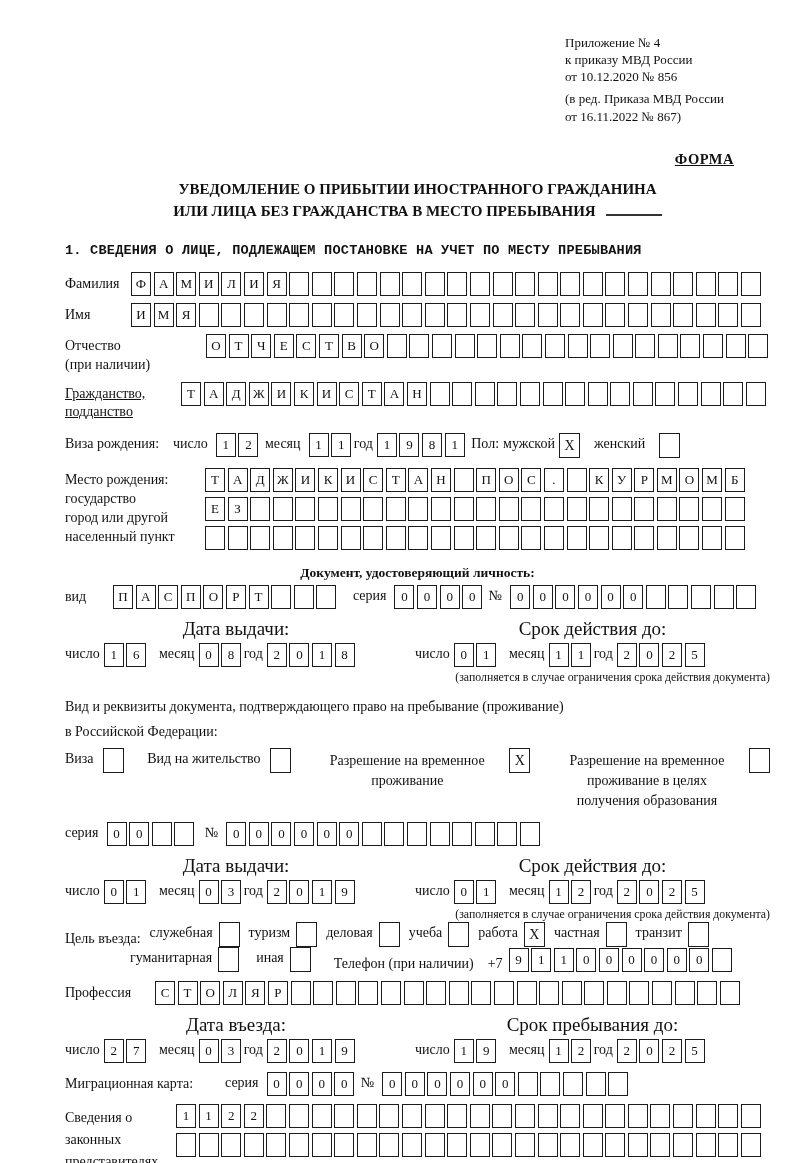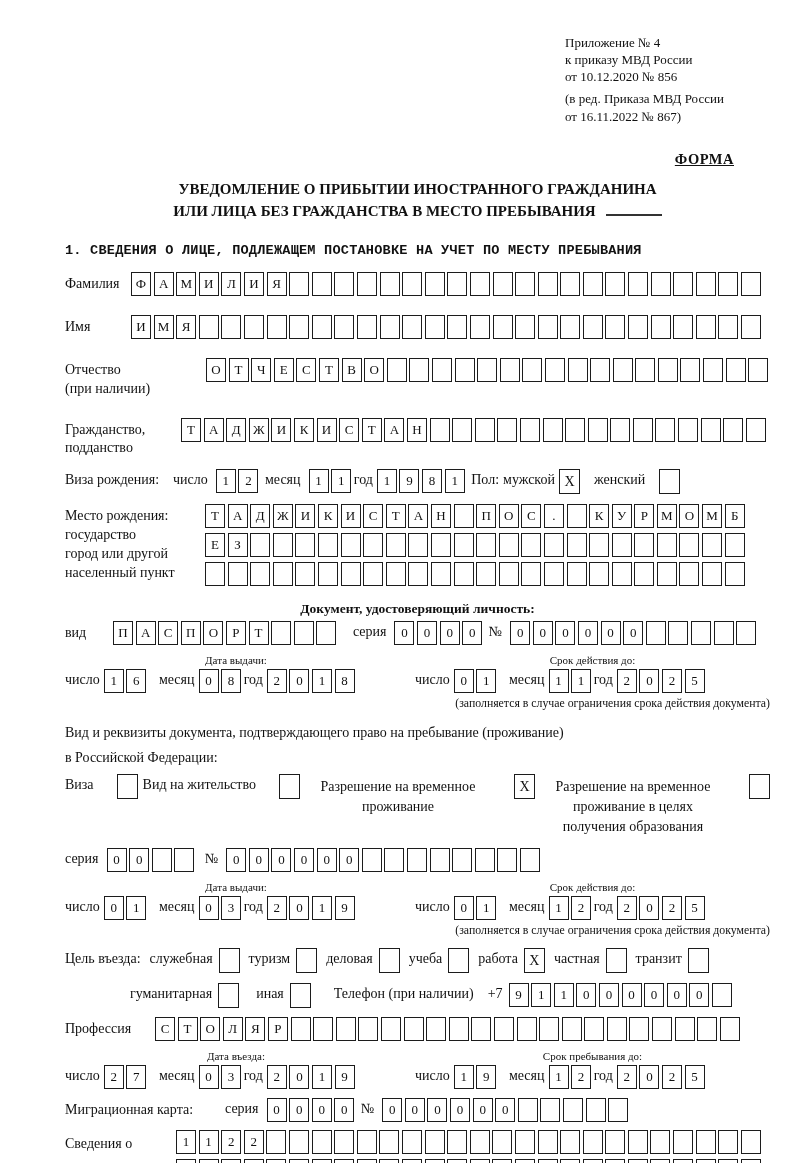--- a/index.html
+++ b/index.html
@@ -12,23 +12,23 @@
     padding: 34px 30px 16px 65px;
     position: relative;
   }
   .appendix { margin-left: auto; width: 205px; font-size: 13px; line-height: 1.32; }
   .appendix .grp2 { margin-top: 5px; }
   .forma { text-align: right; font-weight: bold; font-size: 14.5px; margin: 26px 36px 0 0; letter-spacing: .5px; text-decoration: underline; }
   .title { text-align: center; font-weight: bold; font-size: 15px; line-height: 1.5; margin-top: 10px; }
   .blank-line { display:inline-block; width: 56px; border-bottom: 2px solid #333; height: 12px; margin-left: 10px; }
   .sec-heading { font-weight: bold; font-size: 13.6px; margin-top: 20px; letter-spacing: .2px; font-family: Liberation Mono, monospace; }
 
-  .frow { display: flex; align-items: flex-start; margin-top: 19px; }
+  .frow { display: flex; align-items: flex-start; margin-top: 7px; }
   .flabel { flex: none; padding-top: 3px; line-height: 1.35; }
-  .w66 { width: 66px; } .w141 { width: 141px; } .w116 { width: 116px; } .w140 { width: 140px; } .w48 { width: 48px; } .w90 { width: 90px; } .w111 { width: 111px; } .w146 { width: 146px; }
+  .w66 { width: 66px; } .w141 { width: 141px; } .w116 { width: 116px; text-decoration: underline; } .w140 { width: 140px; } .w48 { width: 48px; } .w90 { width: 90px; } .w111 { width: 111px; } .w146 { width: 146px; }
   .cells { display: inline-flex; flex: none; }
   .cell {
     display: inline-flex; align-items: center; justify-content: center;
     width: 20px; height: 24px; flex: none;
     border: 1.7px solid #1c1c1c; margin-right: 2.6px;
     font-size: 13px; background: #fff;
   }
   .cellrows .cells { margin-bottom: 5px; }
   .cbox {
     display: inline-flex; align-items: center; justify-content: center;
@@ -36,34 +36,34 @@
     border: 1.7px solid #1c1c1c; font-size: 14px; background:#fff;
   }
   .inline-lbl { padding-top: 3px; }
   .gap8 { margin-left: 8px; } .gap14 { margin-left: 14px; } .gap4 { margin-left: 4px; }
 
   .doc-heading { text-align: center; font-weight: bold; font-size: 13.5px; margin-top: 10px; }
 
   .date-pair { display: flex; margin-top: 9px; }
   .dp-left { width: 342px; }
   .dp-right { flex: 1; padding-left: 8px; }
-  .dp-head { text-align: center; font-size: 11px; margin-bottom: 3px; }
+  .dp-head { text-align: center; font-size: 19px; margin-bottom: 3px; }
   .dp-line { display: flex; align-items: flex-start; }
   .dp-line .dlabel { padding-top: 3px; margin-right: 4px; }
   .dp-line .mlab { margin-left: 10px; }
   .dp-note { font-size: 11.8px; margin-top: 3px; margin-left: -90px; text-align: right; white-space: nowrap; }
 
   .intro { margin-top: 10px; line-height: 1.75; font-family: Liberation Serif, serif; }
 
   .permit-row { display: flex; justify-content: space-between; align-items: flex-start; margin-top: 4px; }
-  .permit-item { display: flex; align-items: flex-start; gap: 23px; }
+  .permit-item { display: flex; align-items: flex-start; gap: 9px; }
   .permit-item .opt-label { padding-top: 3px; }
   .opt-block { width: 186px; text-align: center; line-height: 1.4; padding-top: 3px; }
 
-  .purpose-row { display: flex; align-items: flex-start; flex-wrap: nowrap; margin-top: 10px; }
+  .purpose-row { display: flex; align-items: flex-end; flex-wrap: nowrap; }
   .purpose-row .p-item { display: flex; align-items: flex-start; gap: 6px; margin-right: 9px; }
   .purpose-row .p-item .opt-label { padding-top: 3px; white-space: nowrap; }
   .indent65 { margin-left: 65px; }
   .phone-prefix { padding-top: 3px; margin: 0 6px 0 14px; }
 
   .legal { display: flex; margin-top: 8px; }
   .legal .flabel { line-height: 1.55; }
 </style>
 </head>
 <body>

